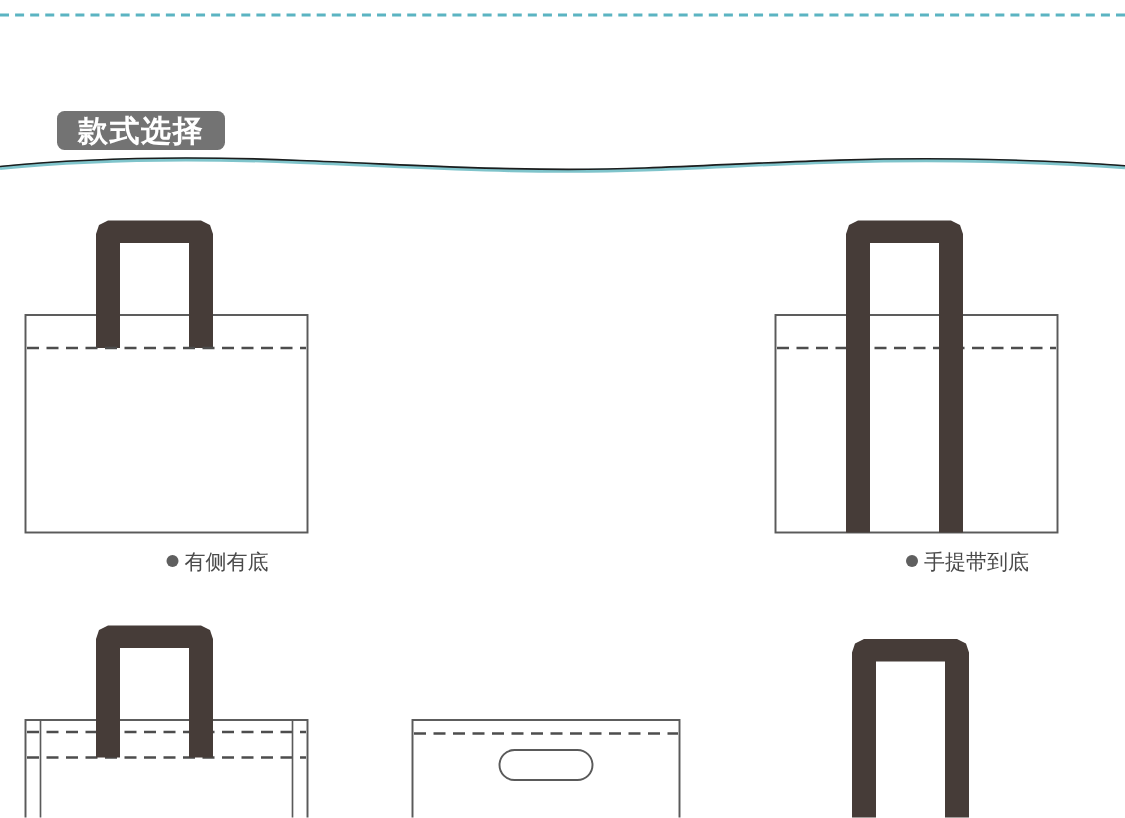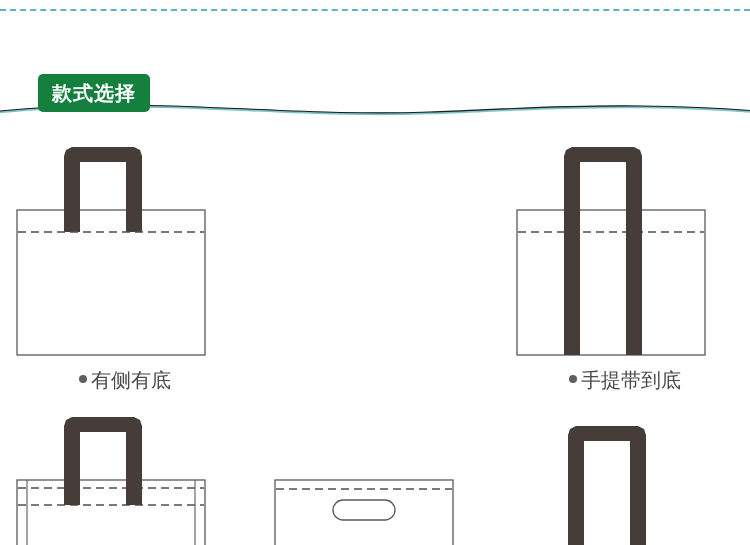--- a/index.html
+++ b/index.html
@@ -30,23 +30,23 @@
     top: 9px;
     width: 750px;
     height: 0;
     border-top: 2px dashed #5bb4c2;
   }
 
   .section-badge {
     position: absolute;
     left: 38px;
     top: 74px;
-    height: 38px;
+    height: 26px;
     padding: 0 14px;
-    background: #15803d;
+    background: #737373;
     border-radius: 5px;
     display: flex;
     align-items: center;
     justify-content: center;
     box-sizing: border-box;
     z-index: 4;
   }
   .section-badge-text {
     color: #ffffff;
     font-size: 20px;
@@ -91,24 +91,25 @@
     width: 250px;
     height: 240px;
   }
 
   .bag-label {
     position: absolute;
     left: 0;
     top: 238px;
     width: 250px;
     text-align: center;
-    font-size: 20px;
+    font-size: 14px;
     color: #4a4a4a;
     line-height: 1;
     white-space: nowrap;
+    padding-left: 20px;
   }
   .bag-label .dot {
     display: inline-block;
     width: 8px;
     height: 8px;
     border-radius: 50%;
     background: #5f5f5f;
     margin-right: 4px;
     vertical-align: middle;
     position: relative;

